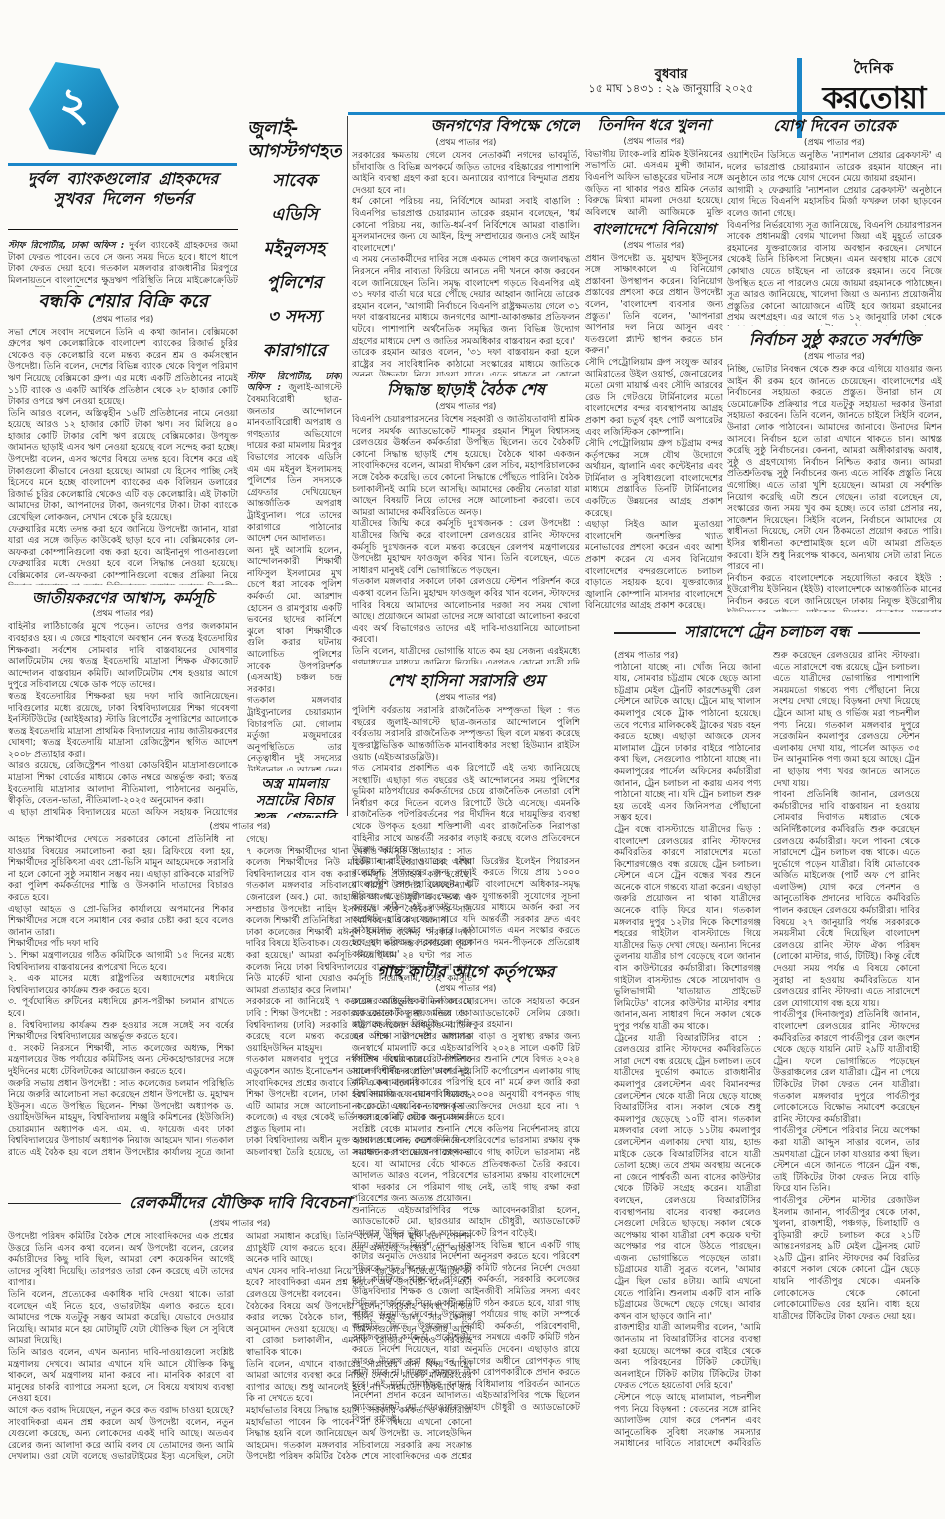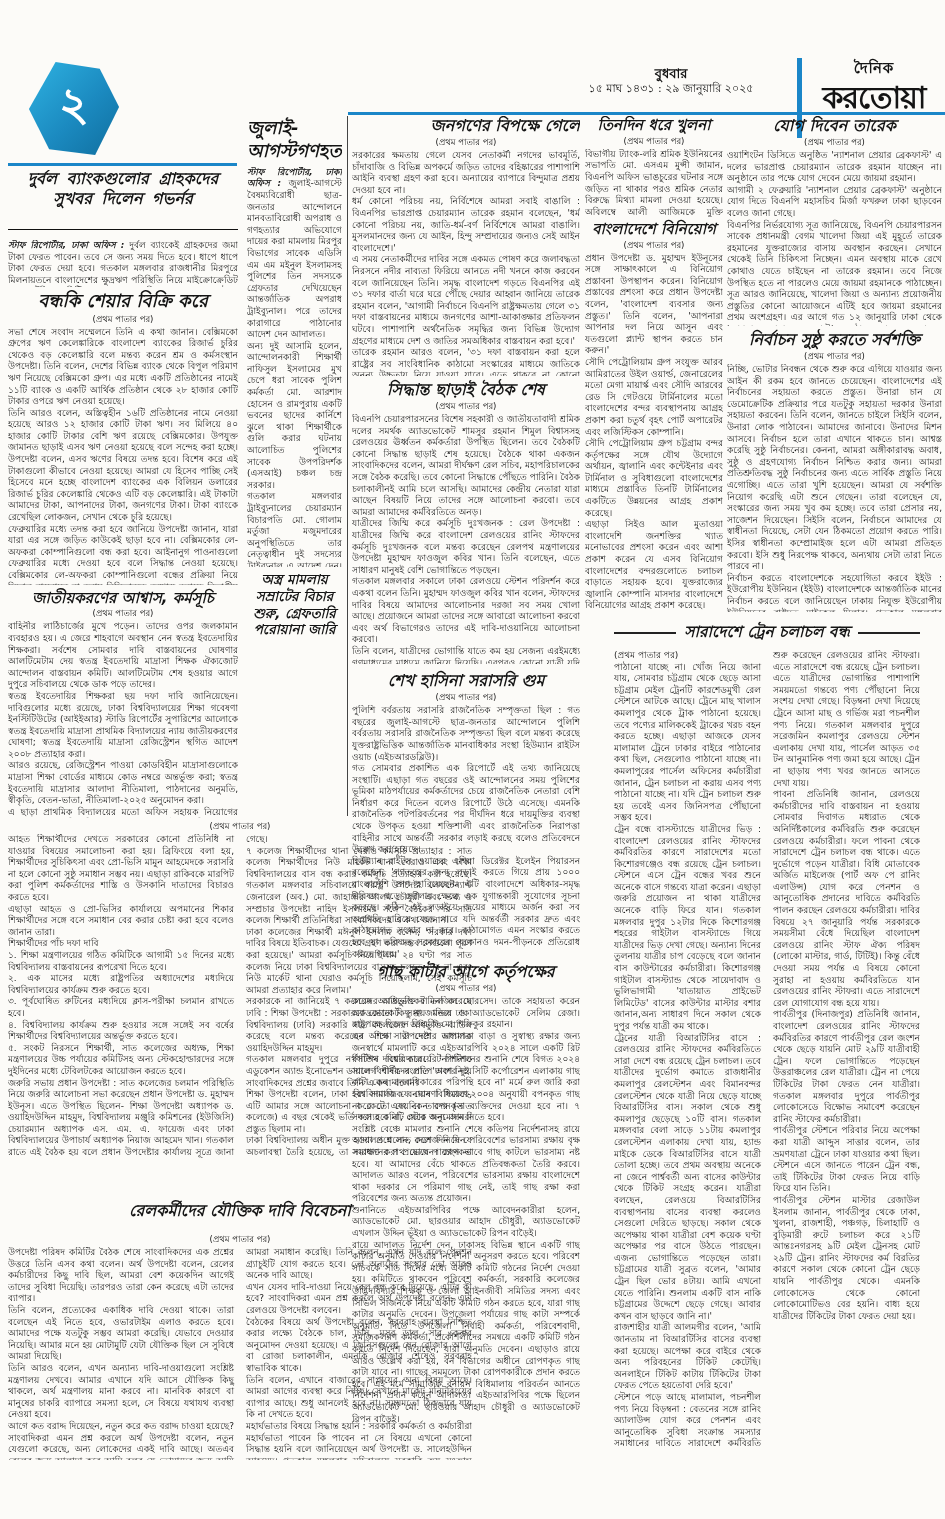--- a/index.html
+++ b/index.html
@@ -75,20 +75,25 @@
   <div class="h-main" style="font-size:15px;margin-top:4px;">জাতীয়করণের আশ্বাস, কর্মসূচি</div>
   <div class="cont">(প্রথম পাতার পর)</div>
   <div class="body-text" style="height:250px;">বাহিনীর লাঠিচার্জের মুখে পড়েন। তাদের ওপর জলকামান ব্যবহারও হয়। এ জেরে শাহবাগে অবস্থান নেন স্বতন্ত্র ইবতেদায়ির শিক্ষকরা। সর্বশেষ সোমবার দাবি বাস্তবায়নের ঘোষণার আলটিমেটাম দেয় স্বতন্ত্র ইবতেদায়ি মাদ্রাসা শিক্ষক ঐক্যজোট আন্দোলন বাস্তবায়ন কমিটি। আলটিমেটাম শেষ হওয়ার আগে দুপুরে সচিবালয়ে থেকে ডাক পড়ে তাদের।
 স্বতন্ত্র ইবতেদায়ির শিক্ষকরা ছয় দফা দাবি জানিয়েছেন। দাবিগুলোর মধ্যে রয়েছে, ঢাকা বিশ্ববিদ্যালয়ের শিক্ষা গবেষণা ইনস্টিটিউটের (আইইআর) স্টাডি রিপোর্টের সুপারিশের আলোকে স্বতন্ত্র ইবতেদায়ি মাদ্রাসা প্রাথমিক বিদ্যালয়ের ন্যায় জাতীয়করণের ঘোষণা; স্বতন্ত্র ইবতেদায়ি মাদ্রাসা রেজিস্ট্রেশন স্থগিত আদেশ ২০০৮ প্রত্যাহার করা।
 আরও রয়েছে, রেজিস্ট্রেশন পাওয়া কোডবিহীন মাদ্রাসাগুলোকে মাদ্রাসা শিক্ষা বোর্ডের মাধ্যমে কোড নম্বরে অন্তর্ভুক্ত করা; স্বতন্ত্র ইবতেদায়ি মাদ্রাসার আলাদা নীতিমালা, পাঠদানের অনুমতি, স্বীকৃতি, বেতন-ভাতা, নীতিমালা-২০২৫ অনুমোদন করা।
 এ ছাড়া প্রাথমিক বিদ্যালয়ের মতো অফিস সহায়ক নিয়োগের ব্যবস্থা করা; প্রাথমিক বিদ্যালয়ের মতো স্বতন্ত্র ইবতেদায়ি মাদ্রাসায় প্রাক-প্রাথমিক শ্রেণি খোলার অনুমোদনের ব্যবস্থার দাবিও জানিয়েছেন শিক্ষকরা।</div>
 </div>
 
 <div class="abs art" style="left:247px;top:116px;width:95px;height:702px;">
   <div class="kicker">জুলাই-আগস্টগণহত্যা</div>
+  <div class="display-head" style="font-size:17px;line-height:34px;">
+    <div>সাবেক এডিসি</div>
+    <div>মইনুলসহ পুলিশের</div>
+    <div>৩ সদস্য কারাগারে</div>
+  </div>
   <div class="body-text" style="height:400px;margin-top:4px;"><span class="byline">স্টাফ রিপোর্টার, ঢাকা অফিস :</span> <span>জুলাই-আগস্টে বৈষম্যবিরোধী ছাত্র-জনতার আন্দোলনে মানবতাবিরোধী অপরাধ ও গণহত্যার অভিযোগে দায়ের করা মামলায় মিরপুর বিভাগের সাবেক এডিসি এম এম মইনুল ইসলামসহ পুলিশের তিন সদস্যকে গ্রেফতার দেখিয়েছেন আন্তর্জাতিক অপরাধ ট্রাইব্যুনাল। পরে তাদের কারাগারে পাঠানোর আদেশ দেন আদালত।
 অন্য দুই আসামি হলেন, আন্দোলনকারী শিক্ষার্থী নাফিসুল ইসলামের মুখ চেপে ধরা সাবেক পুলিশ কর্মকর্তা মো. আরশাদ হোসেন ও রামপুরায় একটি ভবনের ছাদের কার্নিশে ঝুলে থাকা শিক্ষার্থীকে গুলি করার ঘটনায় আলোচিত পুলিশের সাবেক উপপরিদর্শক (এসআই) চঞ্চল চন্দ্র সরকার।
 গতকাল মঙ্গলবার ট্রাইব্যুনালের চেয়ারম্যান বিচারপতি মো. গোলাম মর্তুজা মজুমদারের অনুপস্থিতিতে তার নেতৃত্বাধীন দুই সদস্যের ট্রাইব্যুনাল এ আদেশ দেন। ট্রাইব্যুনালের অন্য সদস্যরা হলেন- বিচারপতি শফিউল আলম মাহমুদ ও বিচারক মো. মহিতুল হক এনাম চৌধুরী। শুনানিতে আরশাদ হোসেনের বিষয়ে অগ্রগতি প্রতিবেদন ও পরবর্তী শুনানির জন্য আগামী ২৩ ফেব্রুয়ারি দিন ঠিক করেছেন আদালত। ১টার দিকে সাবেক এডিসি এম এম মইনুল ইসলাম ও সাবেক পুলিশ কর্মকর্তা মো. আরশাদ হোসেনকে ট্রাইব্যুনালে হাজির করা হয়।</span></div>
   <div class="h-main" style="font-size:13.5px;margin-top:4px;">অস্ত্র মামলায় সম্রাটের বিচার শুরু, গ্রেফতারি পরোয়ানা জারি</div>
 
 </div>
 
 <div class="abs art" style="left:352px;top:116px;width:228px;height:1344px;">
   <div class="h-main" style="font-size:16px;text-align:right;">জনগণের বিপক্ষে গেলে</div>
   <div class="cont">(প্রথম পাতার পর)</div>
@@ -179,21 +184,21 @@
 ঢাকা কলেজের শিক্ষার্থী মঈনুল ইসলাম বলেন, 'সরকার দফা দাবির বিষয়ে ইতিবাচক। যেগুলো গ্রহণ করা সম্ভব সেগুলো পূরণ করা হয়েছে।' আমরা কর্মসূচি নিয়েছিলাম ২৪ ঘণ্টা পর সাত কলেজ নিয়ে ঢাকা বিশ্ববিদ্যালয়ের বাসসহ চলতে দেব না এবং নিউ মার্কেট থানা ঘেরাও কর্মসূচি নিয়েছিলাম, সেই কর্মসূচি আমরা প্রত্যাহার করে নিলাম।'
 সরকারকে না জানিয়েই ৭ কলেজের অধিভুক্তি বাতিল করেছে ঢাবি : শিক্ষা উপদেষ্টা : সরকারকে কোনো কিছু না জানিয়ে ঢাকা বিশ্ববিদ্যালয় (ঢাবি) সরকারি সাত কলেজের অধিভুক্তি বাতিল করেছে বলে মন্তব্য করেছেন শিক্ষা উপদেষ্টা অধ্যাপক ওয়াহিদউদ্দিন মাহমুদ।
 গতকাল মঙ্গলবার দুপুরে নর্থসাউথ বিশ্ববিদ্যালয়ে 'ন্যাশনাল এডুকেশন অ্যান্ড ইনোভেশন ডায়ালগ' শীর্ষক সংলাপে অংশ নিয়ে সাংবাদিকদের প্রশ্নের জবাবে তিনি এ কথা বলেন।
 শিক্ষা উপদেষ্টা বলেন, ঢাকা বিশ্ববিদ্যালয় যে ঘোষণা দিয়েছে, এটি আমার সঙ্গে আলোচনা করে তো দেয়নি। তাদের (সাত কলেজে) এ বছর থেকেই ভর্তি করা হবে না, এটার জন্য আমরা প্রস্তুত ছিলাম না।
 ঢাকা বিশ্ববিদ্যালয় অধীন মুক্ত হওয়া প্রশ্নে সাত কলেজ নিয়ে যে অচলাবস্থা তৈরি হয়েছে, তা সমাধানের পথ ভেবে পাচ্ছেন না জানিয়ে তিনি বলেন, ঢাবির অধীনে সাত সরকারি কলেজের ভর্তি এ বছরই বন্ধের সিদ্ধান্তে সংকট আরও ঘনীভূত হয়েছে।
 ওয়াহিদউদ্দিন মাহমুদ বলেন, সাত কলেজ নিয়ে নতুন একটি স্বতন্ত্র বিশ্ববিদ্যালয় করা হবে। অন্তর্বর্তী সরকার সাত কলেজকে নিয়ে একটি আলাদা বিশ্ববিদ্যালয় কিংবা বিশ্ববিদ্যালয়ের মতো কাঠামো তৈরির মডেল নিয়ে কাজ করছিল। কারণ এ সংকট দীর্ঘদিনের।
 উপদেষ্টা বলেন, 'সাম্প্রতিক সময়ে যে পরিস্থিতি তৈরি হয়েছে, সেখানে শিক্ষার্থী ও শিক্ষকদের ভূমিকা খুবই দুঃখজনক। সাত কলেজের শিক্ষার্থীদের বিষয়ে কী সিদ্ধান্ত হবে তা নিয়ে আলোচনা হবে। অন্যদিকে নতুন প্রতিষ্ঠান তৈরির নতুন মডেল নিয়ে প্রক্রিয়া চলমান রয়েছে। তবে বিষয়টি জটিল।'</div>
 </div>
 
 <div class="abs art" style="left:8px;top:1190px;width:464px;height:270px;">
-  <div class="rule-head" style="font-size:16px;flex-direction:column;">
+  <div class="rule-head" style="font-size:16px;">
     <span class="line"></span>
     <span class="txt">রেলকর্মীদের যৌক্তিক দাবি বিবেচনা</span>
     <span class="line"></span>
   </div>
   <div class="cont">(প্রথম পাতার পর)</div>
   <div class="body-text twocol" style="height:232px;">উপদেষ্টা পরিষদ কমিটির বৈঠক শেষে সাংবাদিকদের এক প্রশ্নের উত্তরে তিনি এসব কথা বলেন। অর্থ উপদেষ্টা বলেন, রেলের কর্মচারীদের কিছু দাবি ছিল, আমরা বেশ কয়েকদিন আগেই তাদের সুবিধা দিয়েছি। তারপরও তারা কেন করেছে এটা তাদের ব্যাপার।
 তিনি বলেন, প্রত্যেকের একাধিক দাবি দেওয়া থাকে। তারা বলেছেন এই নিতে হবে, ওভারটাইম এলাও করতে হবে। আমাদের পক্ষে যতটুকু সম্ভব আমরা করেছি। যেভাবে দেওয়ার নিয়েছি। আমার মনে হয় মোটামুটি যেটা যৌক্তিক ছিল সে সুবিধে আমরা দিয়েছি।
 তিনি আরও বলেন, এখন অন্যান্য দাবি-দাওয়াগুলো সংশ্লিষ্ট মন্ত্রণালয় দেখবে। আমার এখানে যদি আসে যৌক্তিক কিছু থাকলে, অর্থ মন্ত্রণালয় মানা করবে না। মানবিক কারণে বা মানুষের চাকরি ব্যাপারে সমস্যা হলে, সে বিষয়ে যথাযথ ব্যবস্থা নেওয়া হবে।
 আগে কত বরাদ্দ দিয়েছেন, নতুন করে কত বরাদ্দ চাওয়া হয়েছে? সাংবাদিকরা এমন প্রশ্ন করলে অর্থ উপদেষ্টা বলেন, নতুন যেগুলো করেছে, অন্য লোকেদের একই দাবি আছে। অতএব রেলের জন্য আলাদা করে আমি বলব যে তোমাদের জন্য আমি দেখলাম। ওরা যেটা বলেছে ওভারটাইমের ইস্যু এসেছিল, সেটা আমরা সমাধান করেছি। তিনি বলেন, এখন যদি বলে পেনশন গ্র্যাচুইটি যোগ করতে হবে। তো অন্যদের সংস্থার তো আরও অনেক দাবি আছে।
 এখন যেসব দাবি-দাওয়া নিয়ে রেল বন্ধ করে দিয়েছে, এটির কী হবে? সাংবাদিকরা এমন প্রশ্ন করলে অর্থ উপদেষ্টা বলেন, এটা রেলওয়ে উপদেষ্টা বলবেন।

